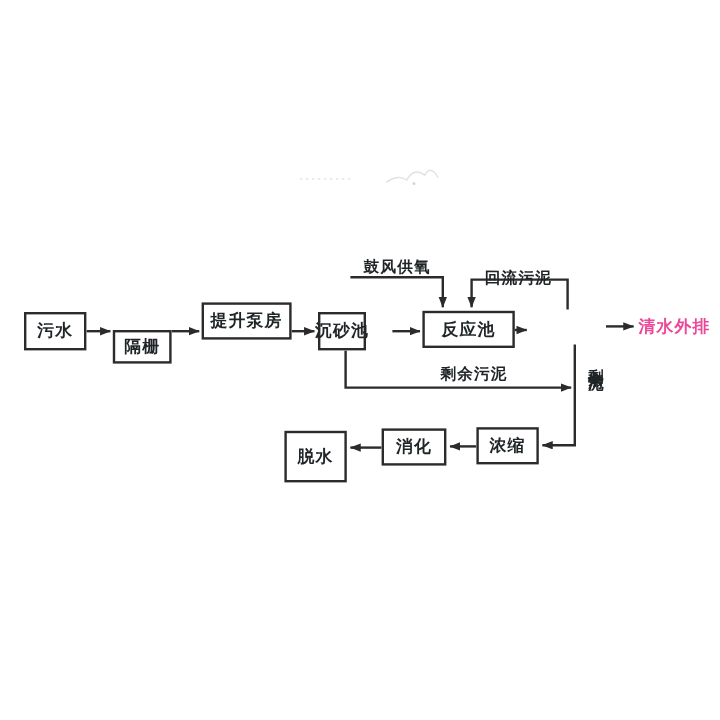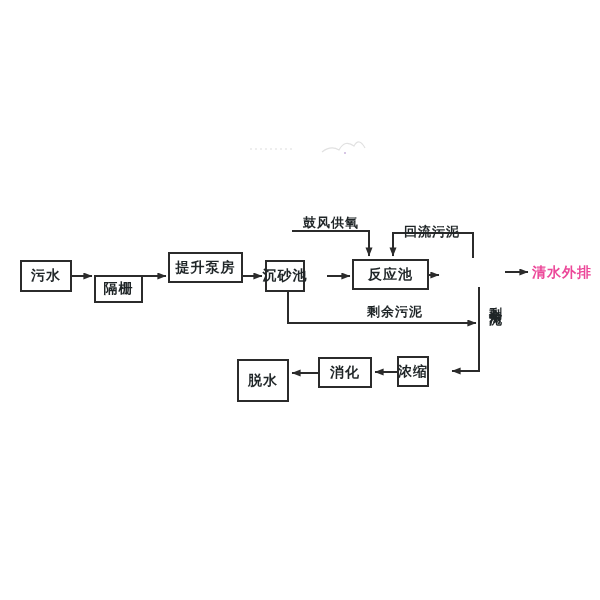--- a/index.html
+++ b/index.html
@@ -57,21 +57,21 @@
     letter-spacing: 1px;
     white-space: nowrap;
   }
   
   #n-sewage        { left: 20px;  top: 260px; width: 52px; height: 32px; }
   #n-bar-screen    { left: 94px;  top: 275px; width: 49px; height: 28px; }
   #n-lift-pump     { left: 168px; top: 252px; width: 75px; height: 31px; }
   #n-grit-chamber  { left: 265px; top: 260px; width: 40px; height: 32px; }
   #n-reaction-tank { left: 352px; top: 259px; width: 77px; height: 31px; }
   #n-secondary     { left: 442px; top: 258px; width: 63px; height: 29px; }
-  #n-thickening    { left: 397px; top: 356px; width: 32px; height: 31px; }
+  #n-thickening    { left: 397px; top: 356px; width: 52px; height: 31px; }
   #n-digestion     { left: 318px; top: 357px; width: 54px; height: 31px; }
   #n-dewatering    { left: 237px; top: 359px; width: 52px; height: 43px; }
 
   #lbl-blast   { left: 303px; top: 214px; }
   #lbl-return  { left: 404px; top: 223px; }
   #lbl-excess  { left: 367px; top: 303px; }
   #lbl-excess-v{ left: 486px; top: 297px; }
   #lbl-effluent{ left: 532px; top: 264px; }
 </style>
 </head>

